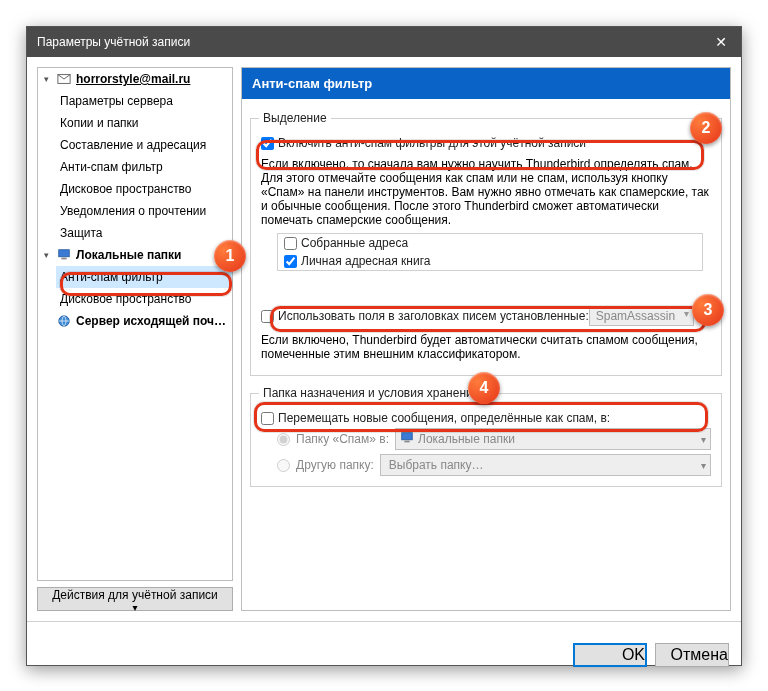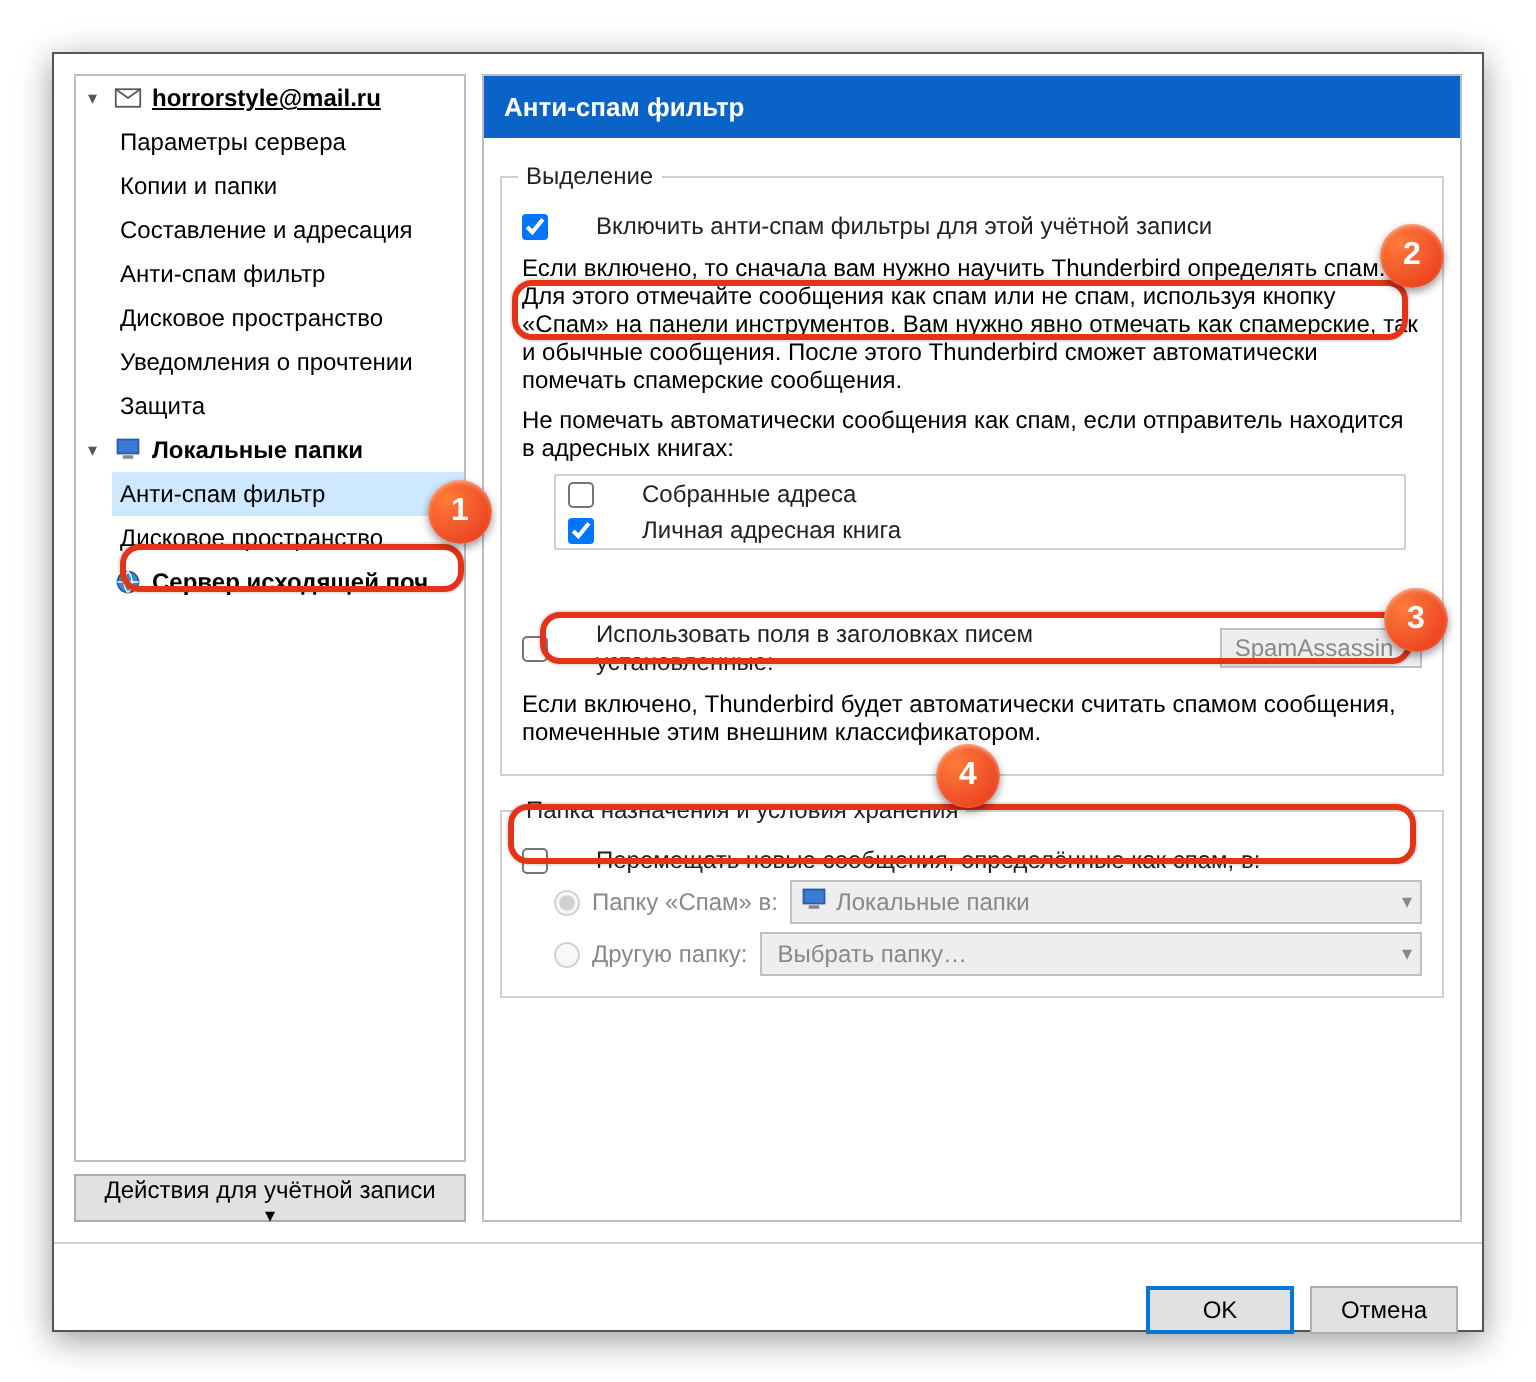--- a/index.html
+++ b/index.html
@@ -96,21 +96,21 @@
     font-size: 12px;
     color: #222;
   }
   fieldset {
     border: 1px solid #d0d0d0;
     margin: 0 0 10px 0;
     padding: 10px 8px 8px 8px;
   }
   legend { padding: 0 4px; font-size: 12px; }
   .check-row {
-    display: flex; align-items: center; gap: 20px;
+    display: flex; align-items: center; gap: 0;
     padding: 1px 2px;
   }
   .check-row input[type=checkbox] { margin: 0 4px 0 0; }
   .desc { margin: 6px 2px; color: #000000; }
   .booklist { margin: 4px 10px 4px 18px; border: 1px solid #d0d0d0; }
   .booklist .check-row { padding: 2px 6px; }
   .select-disabled {
     display: inline-block;
     border: 1px solid #c0c0c0;
     background: #eee;
@@ -143,22 +143,22 @@
   .footer {
     height: 44px;
     border-top: 1px solid #d0d0d0;
     display: flex; align-items: center; justify-content: flex-end;
     gap: 8px; padding: 0 12px;
   }
   .btn {
     min-width: 74px; height: 24px;
     border: 1px solid #adadad;
     background: #e1e1e1;
-    display: inline-flex; align-items: center; justify-content: center;
-    font-size: 12px;
+    display: inline-flex; align-items: center; justify-content: flex-end;
+    font-size: 16px;
     margin-top: 23px;
   }
   .btn.default { border: 2px solid #0078d7; }
   
   .callout-ring {
     position: absolute;
     border: 3px solid #e53318;
     border-radius: 10px;
     pointer-events: none;
     box-shadow: 0 0 0 1px rgba(0,0,0,.1);
@@ -175,20 +175,24 @@
     box-shadow: 0 2px 4px rgba(0,0,0,.4), inset 0 1px 2px rgba(255,255,255,.5);
     pointer-events: none;
   }
   .icon-mail svg, .icon-comp svg, .icon-globe svg, .icon-folder svg { width: 14px; height: 14px; }
   .disabled-txt { color: #888; }
 </style>
 </head>
 <body>
 
 <div class="window">
+  <div class="titlebar">
+    <span class="title">Параметры учётной записи</span>
+    <span class="close">✕</span>
+  </div>
   <div class="body">
 
     <div class="sidebar">
       <div class="tree">
         <ul>
           <li>
             <div class="row">
               <span class="twisty">▾</span>
               <span class="icon icon-mail">
                 <svg viewBox="0 0 16 16">
@@ -283,21 +287,20 @@
     <div class="main">
       <div class="main-header">Анти-спам фильтр</div>
       <div class="main-content">
         <fieldset>
           <legend>Выделение</legend>
           <label class="check-row">
             <input type="checkbox" checked="" style="">
             <span>Включить анти-спам фильтры для этой учётной записи</span>
           </label>
           <div class="desc">Если включено, то сначала вам нужно научить Thunderbird определять спам. Для этого отмечайте сообщения как спам или не спам, используя кнопку «Спам» на панели инструментов. Вам нужно явно отмечать как спамерские, так и обычные сообщения. После этого Thunderbird сможет автоматически помечать спамерские сообщения.</div>
-          <div class="desc">Не помечать автоматически сообщения как спам, если отправитель находится в адресных книгах:</div>
           <div class="booklist">
             <label class="check-row">
               <input type="checkbox" style="">
               <span>Собранные адреса</span>
             </label>
             <label class="check-row">
               <input type="checkbox" checked="" style="">
               <span>Личная адресная книга</span>
             </label>
           </div>

